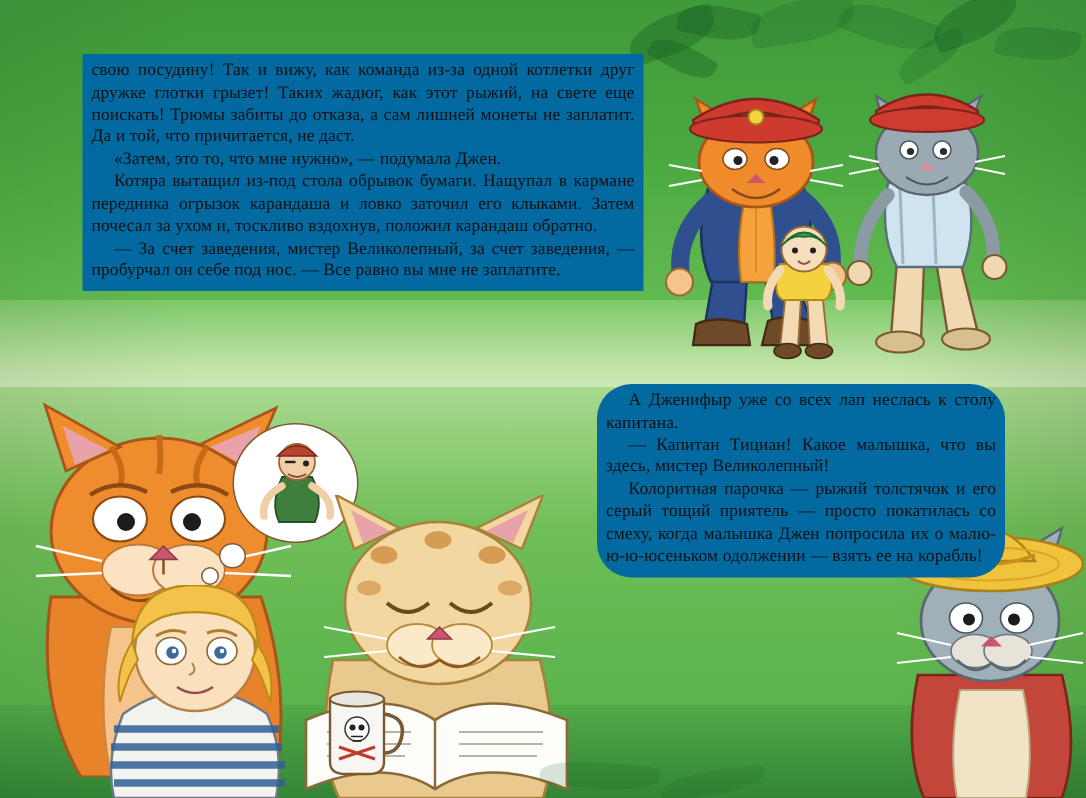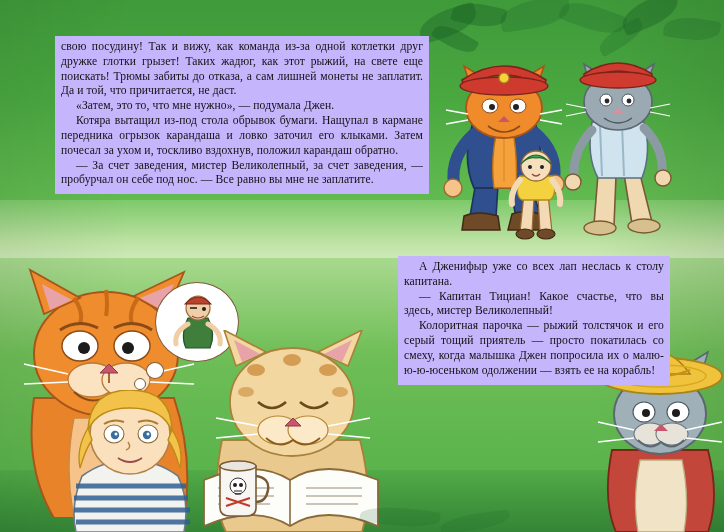--- a/index.html
+++ b/index.html
@@ -46,21 +46,21 @@
   .leaf {
     position: absolute;
     background: rgba(20,90,35,0.35);
     border-radius: 60% 10% 60% 10%;
   }
   .leaf2 { background: rgba(20,90,35,0.22); }
 
   
   .text-box {
     position: absolute;
-    background: #c4b5fd;
+    background: #0369a1;
     color: #111111;
     text-align: justify;
     line-height: 1.28;
     font-size: 11.6px;
     letter-spacing: 0.1px;
   }
   .text-box p {
     margin: 0;
   }
   .text-box p.ind { text-indent: 15px; }
@@ -69,20 +69,21 @@
     left: 55px;
     top: 36px;
     width: 362px;
     padding: 4px 6px 6px 6px;
   }
   #bottom-text {
     left: 398px;
     top: 256px;
     width: 260px;
     padding: 4px 6px 6px 6px;
+    border-radius: 23px;
   }
 
   
   .sh { position: absolute; }
 
   
   .fig { position: absolute; }
 
   
   .bubble {
@@ -330,17 +331,17 @@
 
   <div class="text-box" id="top-text">
     <p>свою посудину! Так и вижу, как команда из-за одной котлетки друг дружке глотки грызет! Таких жадюг, как этот рыжий, на свете еще поискать! Трюмы забиты до отказа, а сам лишней монеты не заплатит. Да и той, что причитается, не даст.</p>
     <p class="ind">«Затем, это то, что мне нужно», — подумала Джен.</p>
     <p class="ind">Котяра вытащил из-под стола обрывок бумаги. Нащупал в кармане передника огрызок карандаша и ловко заточил его клыками. Затем почесал за ухом и, тоскливо вздохнув, положил карандаш обратно.</p>
     <p class="ind">— За счет заведения, мистер Великолепный, за счет заведения, — пробурчал он себе под нос. — Все равно вы мне не заплатите.</p>
   </div>
 
   <div class="text-box" id="bottom-text">
     <p class="ind">А Дженифыр уже со всех лап неслась к столу капитана.</p>
-    <p class="ind">— Капитан Тициан! Какое счастье, что вы здесь, мистер Великолепный!</p>
+    <p class="ind">— Капитан Тициан! Какое малышка, что вы здесь, мистер Великолепный!</p>
     <p class="ind">Колоритная парочка — рыжий толстячок и его серый тощий приятель — просто покатилась со смеху, когда малышка Джен попросила их о малю-ю-ю-юсеньком одолжении — взять ее на корабль!</p>
   </div>
 
 </div>
 
 </body></html>

